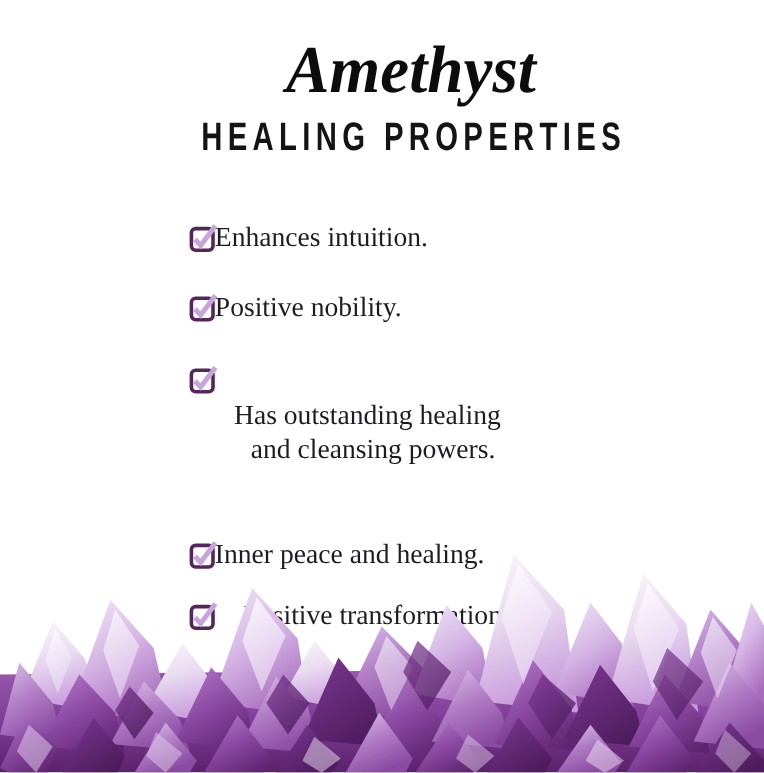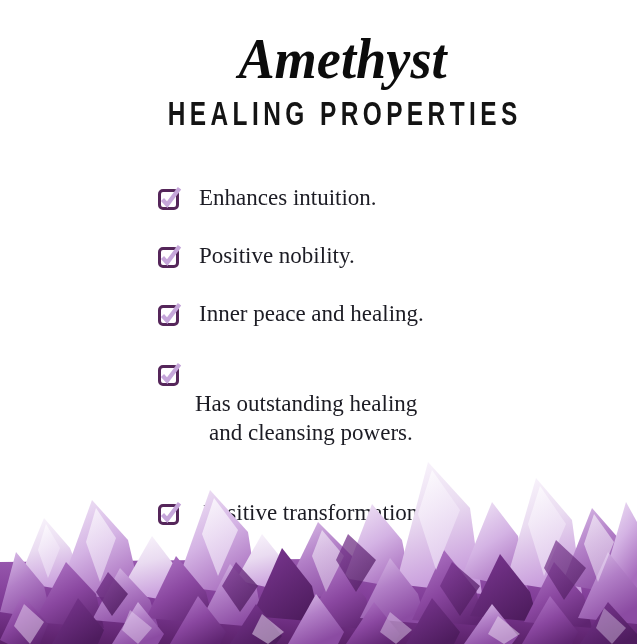--- a/index.html
+++ b/index.html
@@ -92,21 +92,20 @@
     width: 26px;
     height: 26px;
     overflow: visible;
   }
 
   .check-label {
     font-family: "Liberation Serif", "DejaVu Serif", serif;
     font-size: 23px;
     line-height: 28px;
     color: #1c1c24;
-    margin-left: 20px;
     white-space: pre-line;
   }
 
   .check-label.wrap2 {
     margin-left: 16px;
     text-indent: 0;
     line-height: 29px;
   }
   .check-label.wrap2 .l2 {
     display: block;
@@ -153,39 +152,39 @@
 
     <div class="check-row r1">
       <span class="checkbox">
         <svg viewBox="0 0 26 26" aria-hidden="true">
           <path d="M5.5 13.5 L10.2 18.6 L22.5 2.2" fill="none" stroke="#C6A6DA" stroke-width="4.2" stroke-linecap="butt" stroke-linejoin="miter"></path>
         </svg>
       </span>
       <span class="check-label"> Positive nobility.</span>
     </div>
 
-    <div class="check-row r2">
-      <span class="checkbox">
-        <svg viewBox="0 0 26 26" aria-hidden="true">
-          <path d="M5.5 13.5 L10.2 18.6 L22.5 2.2" fill="none" stroke="#C6A6DA" stroke-width="4.2" stroke-linecap="butt" stroke-linejoin="miter"></path>
-        </svg>
-      </span>
-      <span class="check-label"> Inner peace and healing.</span>
-    </div>
-
     <div class="check-row r3">
       <span class="checkbox">
         <svg viewBox="0 0 26 26" aria-hidden="true">
           <path d="M5.5 13.5 L10.2 18.6 L22.5 2.2" fill="none" stroke="#C6A6DA" stroke-width="4.2" stroke-linecap="butt" stroke-linejoin="miter"></path>
         </svg>
       </span>
       <span class="check-label wrap2">
         <span class="l1">Has outstanding healing</span>
         <span class="l2">and cleansing powers.</span>
       </span>
+    </div>
+
+    <div class="check-row r2">
+      <span class="checkbox">
+        <svg viewBox="0 0 26 26" aria-hidden="true">
+          <path d="M5.5 13.5 L10.2 18.6 L22.5 2.2" fill="none" stroke="#C6A6DA" stroke-width="4.2" stroke-linecap="butt" stroke-linejoin="miter"></path>
+        </svg>
+      </span>
+      <span class="check-label"> Inner peace and healing.</span>
     </div>
 
     <div class="check-row r4">
       <span class="checkbox">
         <svg viewBox="0 0 26 26" aria-hidden="true">
           <path d="M5.5 13.5 L10.2 18.6 L22.5 2.2" fill="none" stroke="#C6A6DA" stroke-width="4.2" stroke-linecap="butt" stroke-linejoin="miter"></path>
         </svg>
       </span>
       <span class="check-label nudge">Positive transformation.</span>
     </div>

